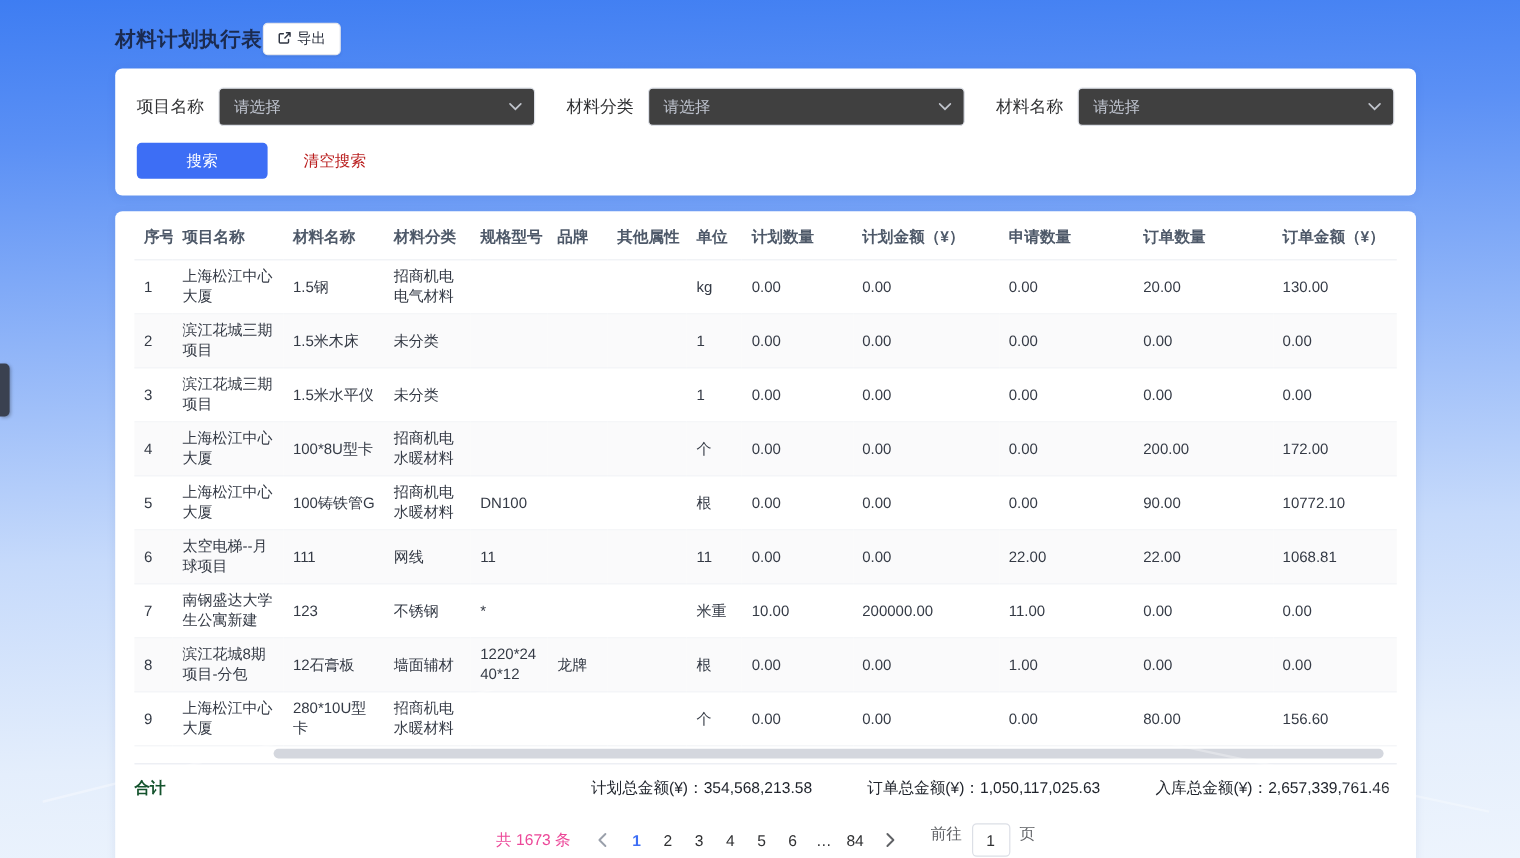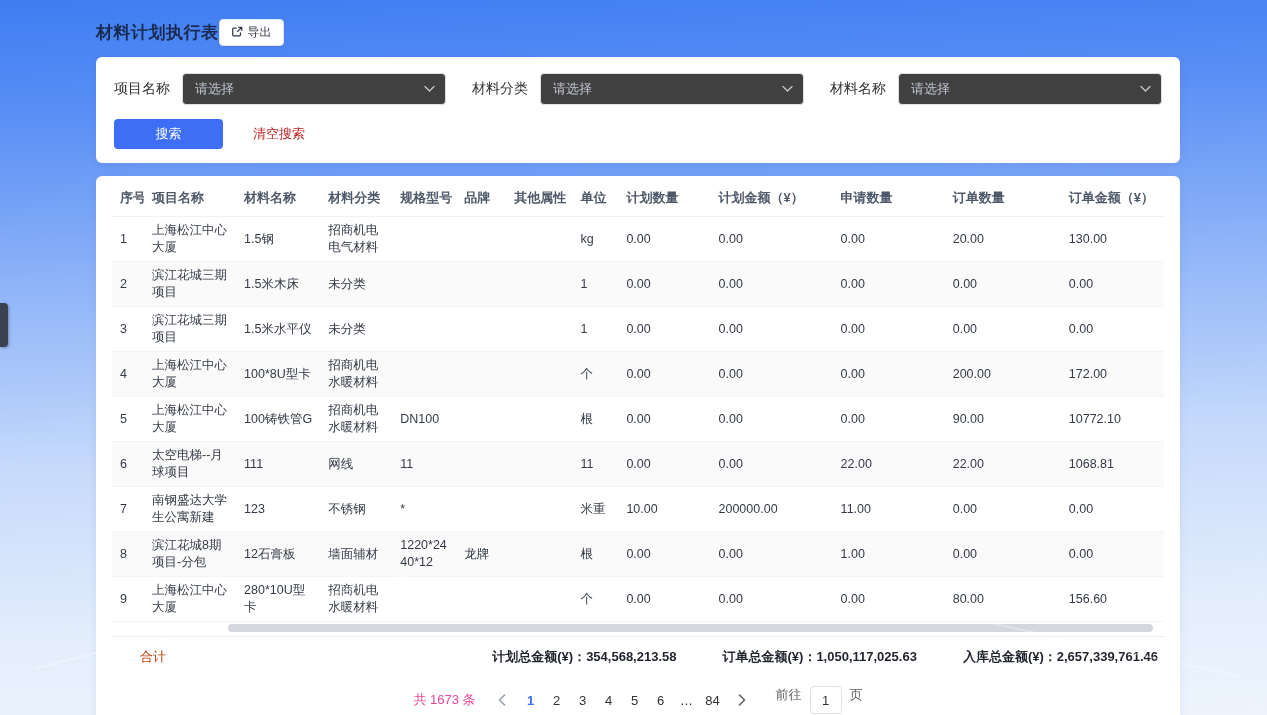--- a/index.html
+++ b/index.html
@@ -41,23 +41,23 @@
   table { width: 100%; border-collapse: collapse; table-layout: fixed; }
   th { font-size: 13px; color: #4e5969; font-weight: 600; text-align: left; padding: 11px 8px 9px 8px; border-bottom: 1px solid #eef0f4; white-space: nowrap; overflow: hidden; }
   td { font-size: 12.5px; color: #343a45; padding: 5px 8px; height: 44px; line-height: 17px; word-break: break-all; vertical-align: middle; }
   tbody tr { border-bottom: 1px solid #f3f4f7; }
   tbody tr:nth-child(even) { background: #fafafb; }
 
   .hscrollbar { position: relative; height: 8px; margin: 2px 0 4px 0; }
   .hscrollbar .thumb { position: absolute; top: 0; left: 11%; right: 1%; height: 8px; background: #d4d7de; border-radius: 4px; cursor: pointer; }
 
   .summary-row { display: flex; align-items: center; height: 40px; border-top: 1px solid #e9ecf2; font-size: 13px; }
-  .summary-label { font-weight: 400; color: #c2410c; margin-left: 28px; }
+  .summary-label { font-weight: 700; color: #14532d; }
   .summary-items { margin-left: auto; display: flex; gap: 46px; padding-right: 6px; }
-  .summary-item { font-weight: 700; color: #1f232b; white-space: nowrap; }
+  .summary-item { font-weight: 400; color: #1f232b; white-space: nowrap; }
 
   
   .pagination { display: flex; align-items: center; justify-content: center; gap: 6px; height: 48px; font-size: 13px; color: #606266; }
   .total-text { margin-right: 10px; color: #ec4899; }
   .page-arrow { background: none; border: none; padding: 0 6px; cursor: pointer; display: flex; align-items: center; color: #606266; }
   .page-btn { min-width: 26px; height: 26px; background: none; border: none; font-size: 13px; color: #303133; cursor: pointer; padding: 0 4px; }
   .page-btn.active { color: #3d6ef5; font-weight: 700; }
   .goto-group { display: flex; align-items: flex-start; gap: 8px; margin-left: 18px; color: #606266; }
   .goto-input { width: 32px; height: 28px; border: 1px solid #dcdfe6; border-radius: 4px; text-align: center; font-size: 13px; color: #303133; background: #fff; }
 

